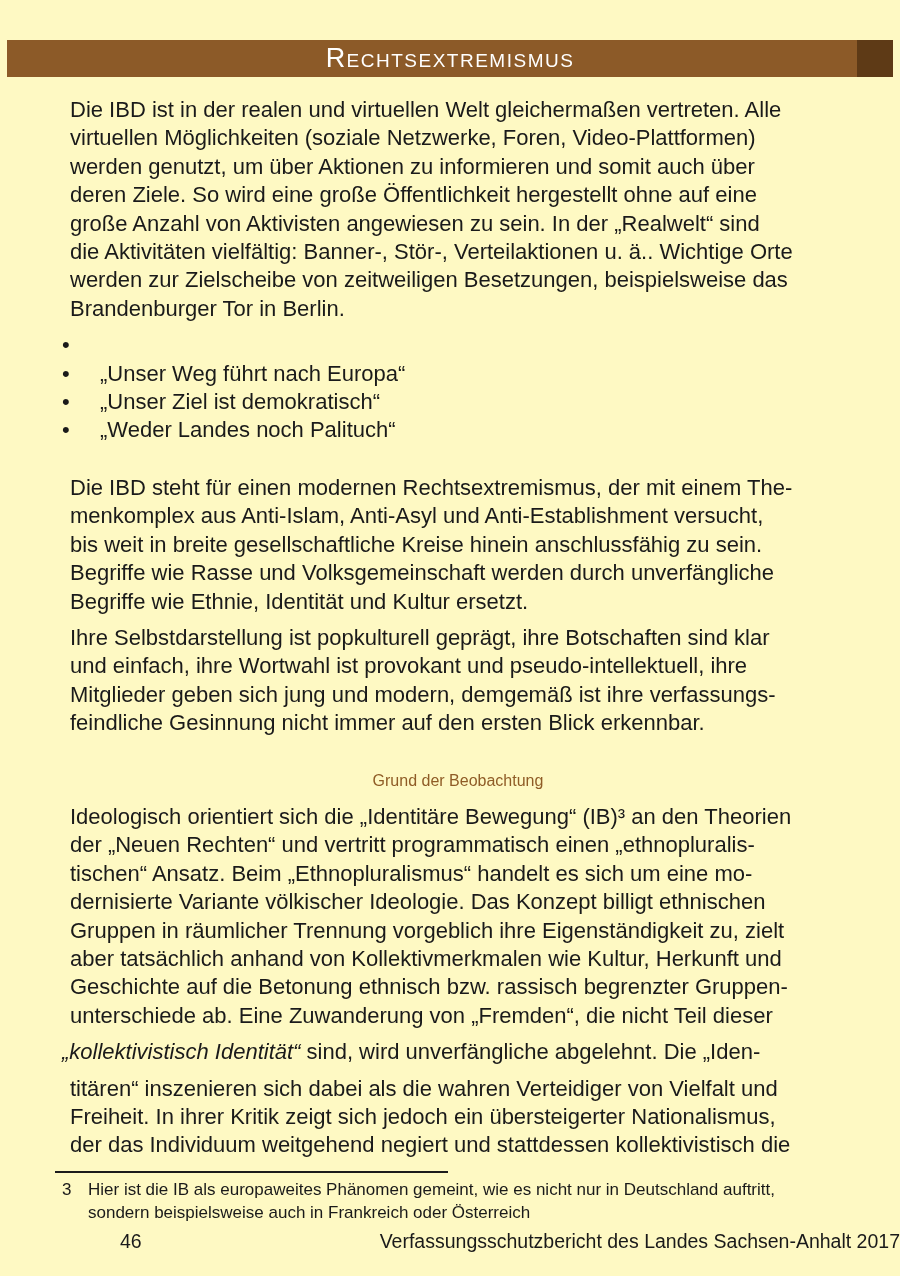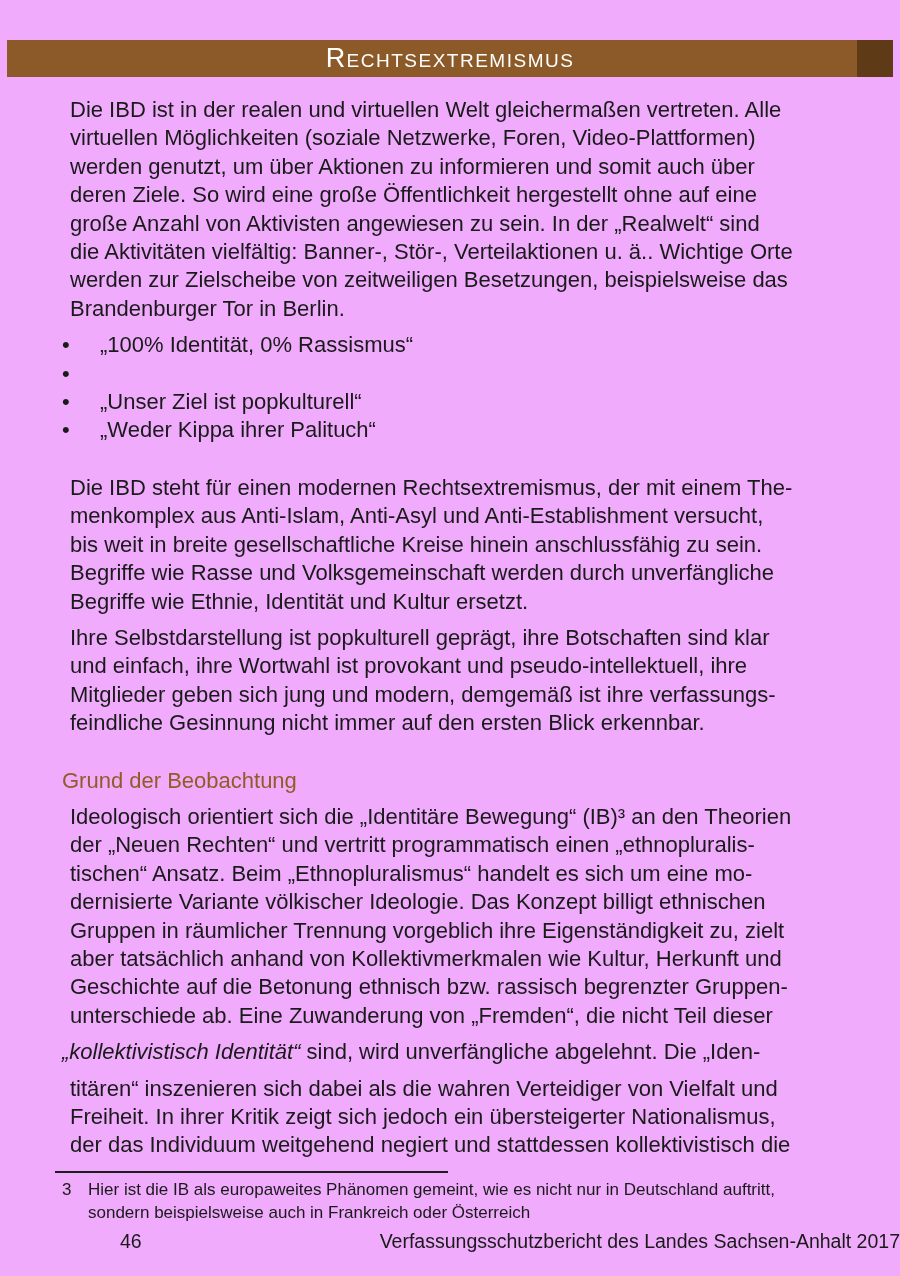--- a/index.html
+++ b/index.html
@@ -6,21 +6,21 @@
   :root{
     --header-bar:#8c5a28;
     --header-bar-dark:#5e3a16;
     --heading-text:#8f5c26;
     --body-text:#1a1a1a;
   }
   html,body{margin:0;padding:0;background:#ffffff;}
   .page{
     position:relative;
     width:900px;height:1276px;
-    background:#f0abfc;
+    background:#fef9c3;
     overflow:hidden;
     font-family:"Liberation Sans",sans-serif;
     color:var(--body-text);
   }
   .header-bar{
     position:absolute;top:40px;left:7px;width:886px;height:37px;
     background:var(--header-bar);
   }
   .header-dark{
     position:absolute;top:0;right:0;width:36px;height:100%;
@@ -40,21 +40,21 @@
   }
   .para{white-space:pre;margin:8px;}
   .para-line{white-space:pre;margin:0;}
   .bullets{margin:0 0 29px 0;}
   .bullet-row{display:flex;}
   .bullet-marker{width:38px;flex-shrink:0;}
   .section-heading{
     color:var(--heading-text);
     margin:29px 0 0 0;
     font-weight:normal;
-    font-size:22px;line-height:28.4px;
+    font-size:16px;line-height:28.4px;text-align:center;
   }
   .italic{font-style:italic;}
   .footnote-rule{
     position:absolute;top:1171px;left:55px;width:393px;height:0;
     border-top:2px solid #1c1c1c;
   }
   .footnote{
     position:absolute;top:1179px;left:62px;width:790px;
     font-size:17px;line-height:22.5px;
     display:flex;
@@ -85,32 +85,32 @@
 werden genutzt, um über Aktionen zu informieren und somit auch über
 deren Ziele. So wird eine große Öffentlichkeit hergestellt ohne auf eine
 große Anzahl von Aktivisten angewiesen zu sein. In der „Realwelt“ sind
 die Aktivitäten vielfältig: Banner-, Stör-, Verteilaktionen u. ä.. Wichtige Orte
 werden zur Zielscheibe von zeitweiligen Besetzungen, beispielsweise das
 Brandenburger Tor in Berlin.</div>
 
     <div class="bullets">
       <div class="bullet-row">
         <span class="bullet-marker">•</span>
-        <span>„100% Identität, 0% Rassismus“</span>
       </div>
       <div class="bullet-row">
         <span class="bullet-marker">•</span>
+        <span>„Unser Weg führt nach Europa“</span>
       </div>
       <div class="bullet-row">
         <span class="bullet-marker">•</span>
-        <span>„Unser Ziel ist popkulturell“</span>
+        <span>„Unser Ziel ist demokratisch“</span>
       </div>
       <div class="bullet-row">
         <span class="bullet-marker">•</span>
-        <span>„Weder Kippa ihrer Palituch“</span>
+        <span>„Weder Landes noch Palituch“</span>
       </div>
     </div>
 
     <div class="para">Die IBD steht für einen modernen Rechtsextremismus, der mit einem The-
 menkomplex aus Anti-Islam, Anti-Asyl und Anti-Establishment versucht,
 bis weit in breite gesellschaftliche Kreise hinein anschlussfähig zu sein.
 Begriffe wie Rasse und Volksgemeinschaft werden durch unverfängliche
 Begriffe wie Ethnie, Identität und Kultur ersetzt.</div>
     <div class="para">Ihre Selbstdarstellung ist popkulturell geprägt, ihre Botschaften sind klar
 und einfach, ihre Wortwahl ist provokant und pseudo-intellektuell, ihre

